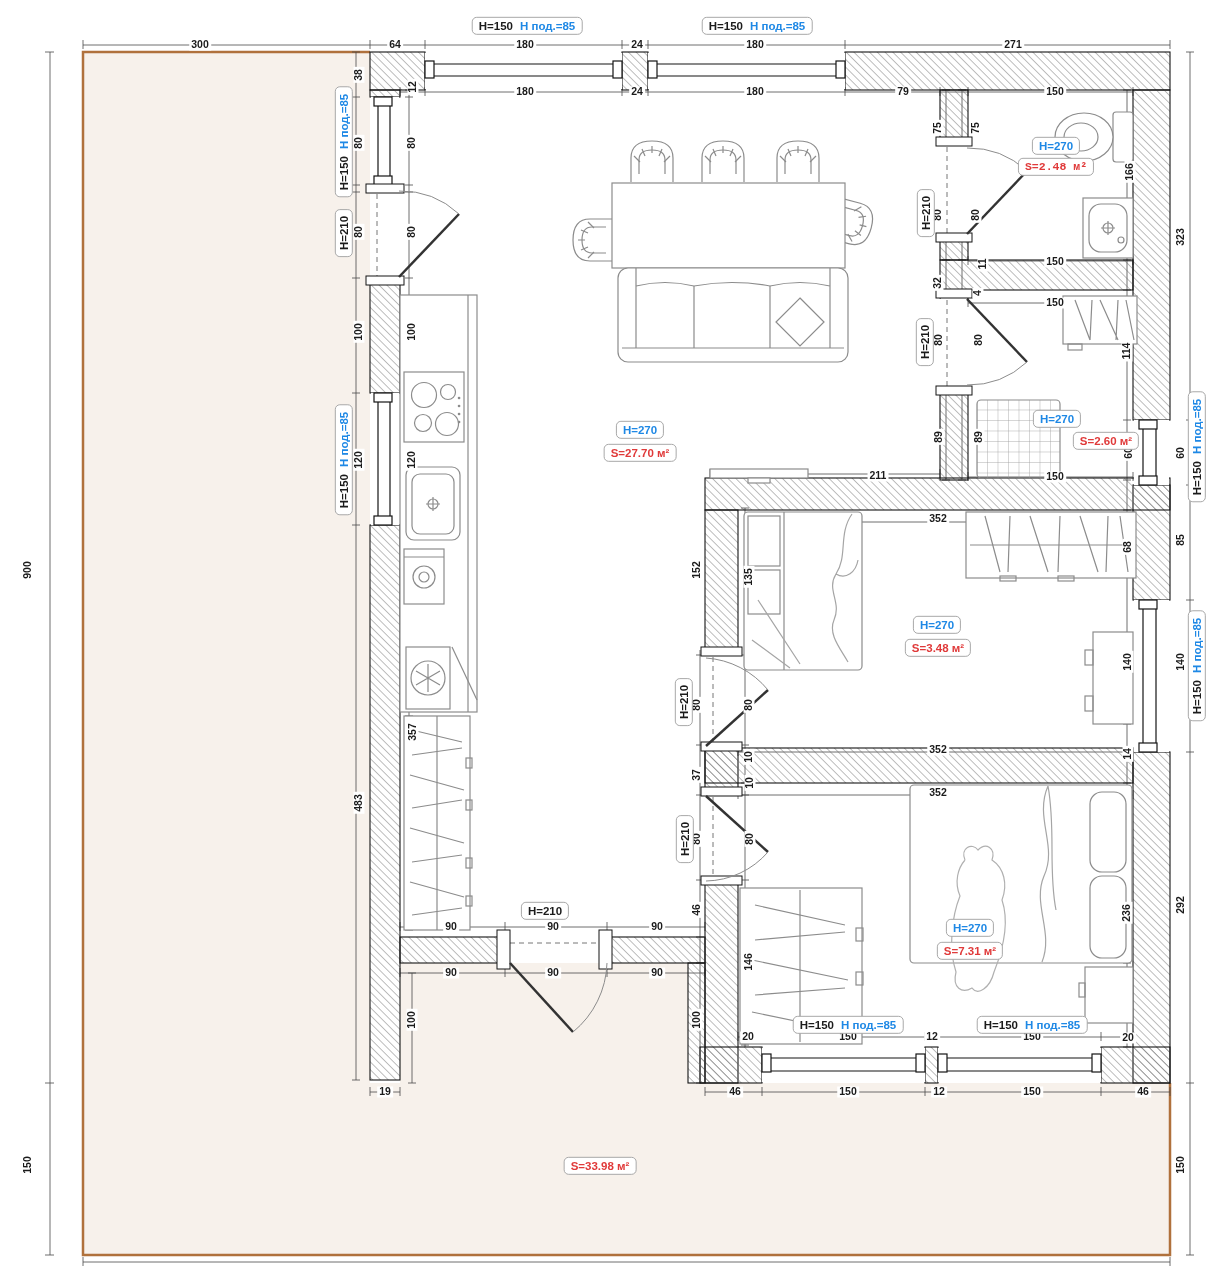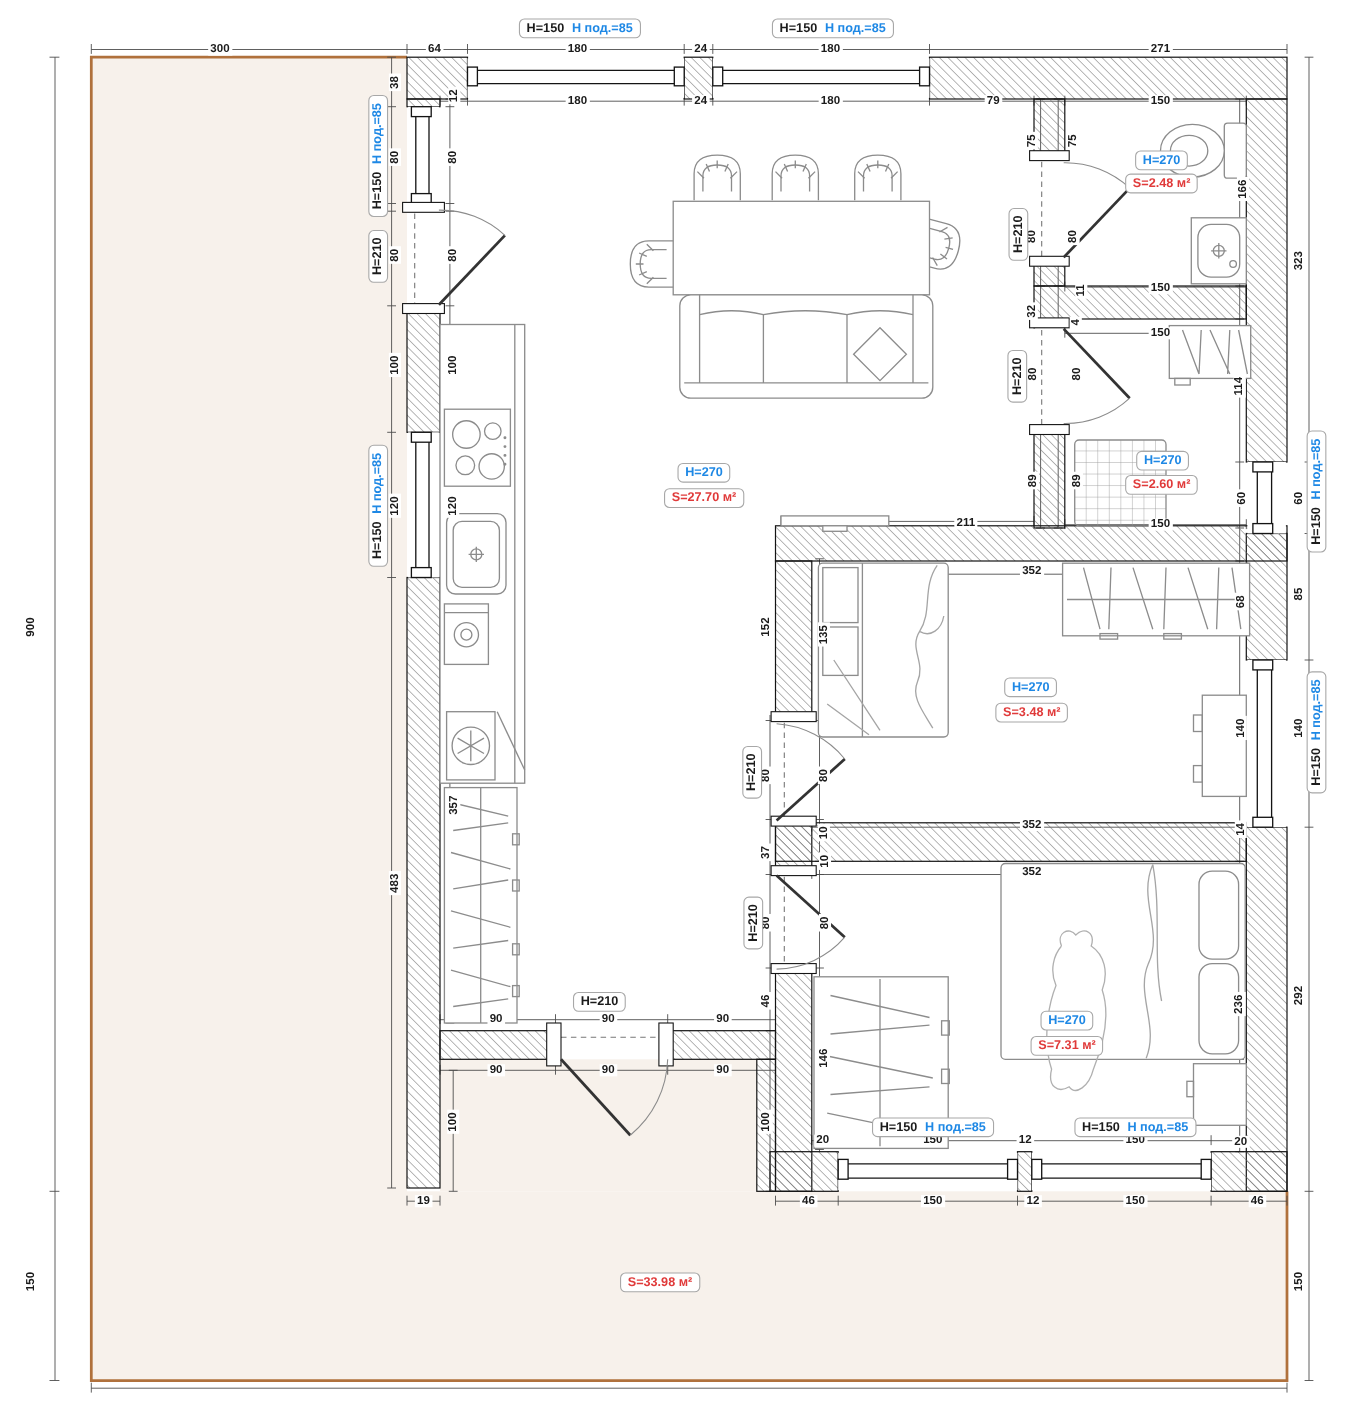--- a/index.html
+++ b/index.html
@@ -326,21 +326,21 @@
     </g>
   </g>
 </svg>
 
 <div id="labels">
       <div class="dim" style="left: 200px; top: 45px;">300</div>
       <div class="dim" style="left: 395px; top: 45px;">64</div>
       <div class="dim" style="left: 525px; top: 45px;">180</div>
       <div class="dim" style="left: 637px; top: 45px;">24</div>
       <div class="dim" style="left: 755px; top: 45px;">180</div>
-      <div class="dim" style="left: 1055px; top: 45px;">271</div>
+      <div class="dim" style="left: 1013px; top: 45px;">271</div>
       <div class="dim v" style="left: 413px; top: 87px;">12</div>
       <div class="dim" style="left: 525px; top: 92px;">180</div>
       <div class="dim" style="left: 637px; top: 92px;">24</div>
       <div class="dim" style="left: 755px; top: 92px;">180</div>
       <div class="dim" style="left: 903px; top: 92px;">79</div>
       <div class="dim" style="left: 1055px; top: 92px;">150</div>
       <div class="dim v" style="left: 359px; top: 75px;">38</div>
       <div class="dim v" style="left: 359px; top: 143px;">80</div>
       <div class="dim v" style="left: 359px; top: 232px;">80</div>
       <div class="dim v" style="left: 359px; top: 332px;">100</div>
@@ -455,27 +455,27 @@
       <div class="box" style="left: 545px; top: 911px;">H=210</div>
       <div class="box" style="left: 640px; top: 430px;">
         <span class="blue">H=270</span>
       </div>
       <div class="box" style="left: 640px; top: 453px;">
         <span class="red">S=27.70 м²</span>
       </div>
       <div class="box" style="left: 1056px; top: 146px;">
         <span class="blue">H=270</span>
       </div>
-      <div class="box" style="left: 1056px; top: 167px;">
+      <div class="box" style="left: 1056px; top: 167px; font-family: Liberation Mono, monospace;">
         <span class="red">S=2.48 м²</span>
       </div>
       <div class="box" style="left: 1057px; top: 419px;">
         <span class="blue">H=270</span>
       </div>
-      <div class="box" style="left: 1056px; top: 441px;">
+      <div class="box" style="left: 1106px; top: 441px;">
         <span class="red">S=2.60 м²</span>
       </div>
       <div class="box" style="left: 937px; top: 625px;">
         <span class="blue">H=270</span>
       </div>
       <div class="box" style="left: 938px; top: 648px;">
         <span class="red">S=3.48 м²</span>
       </div>
       <div class="box" style="left: 970px; top: 928px;">
         <span class="blue">H=270</span>

